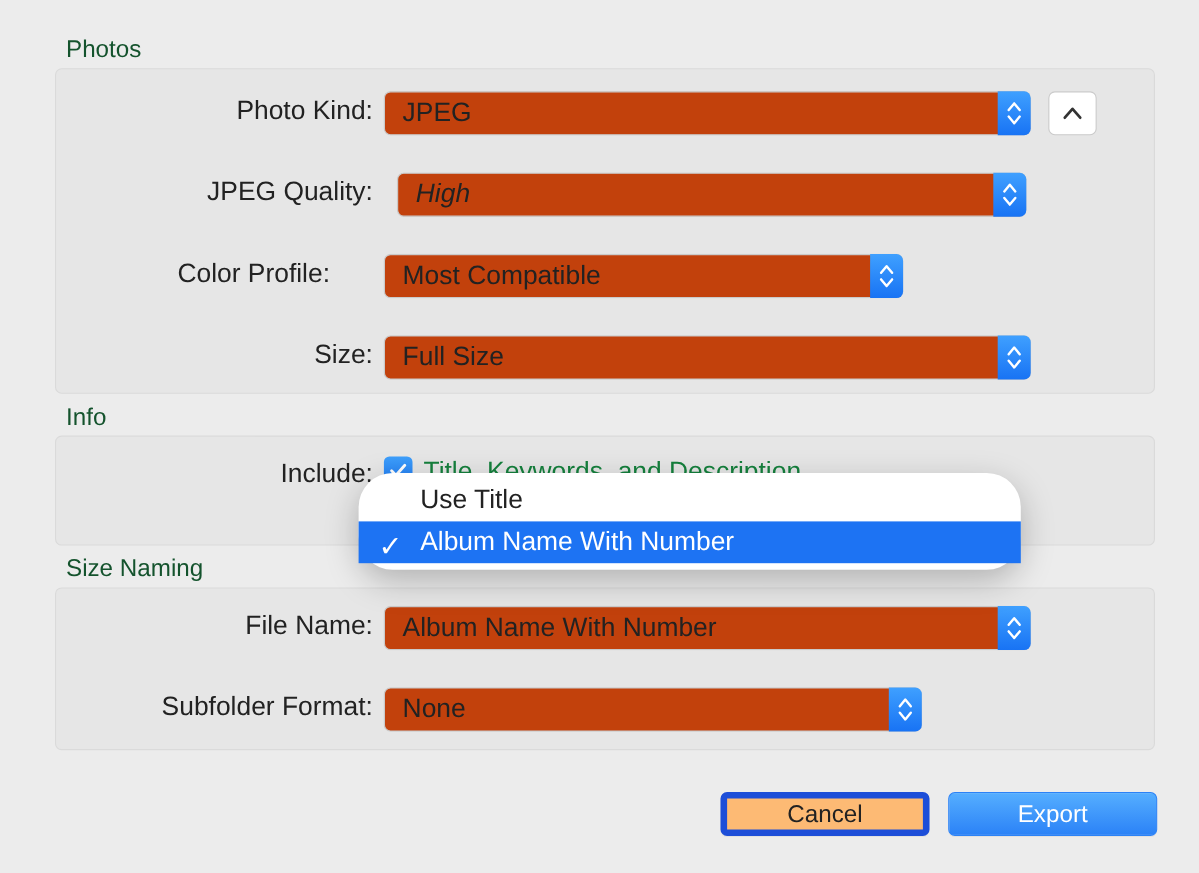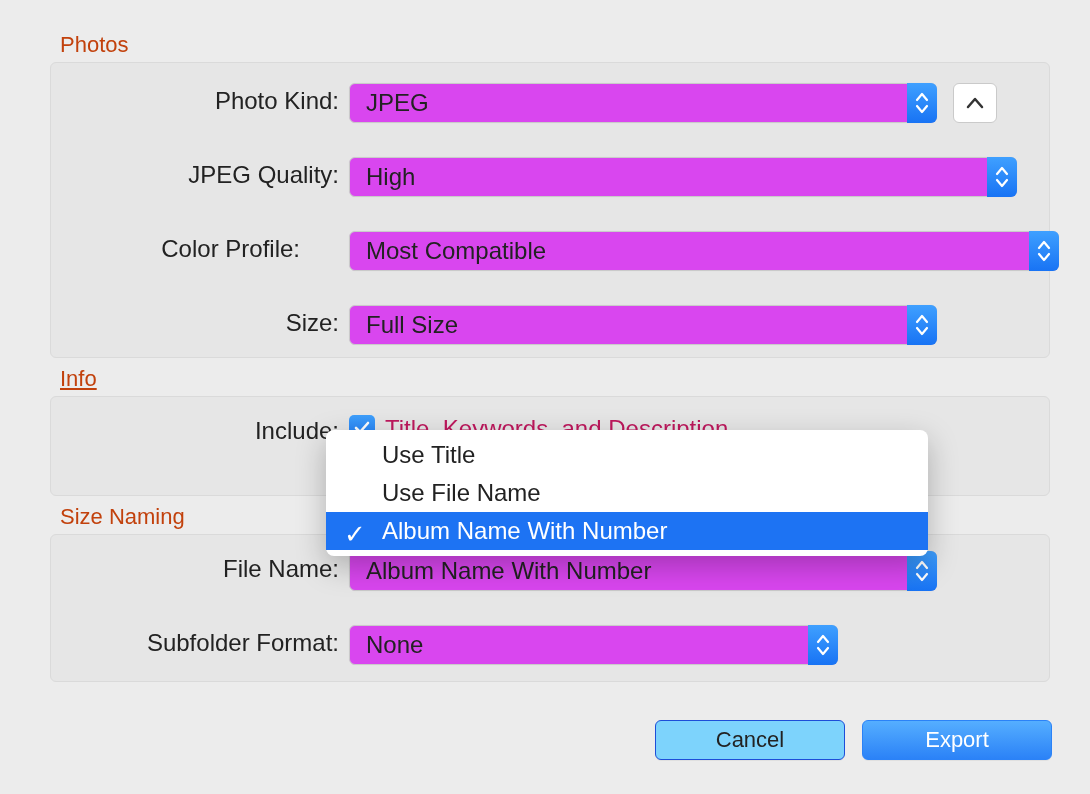--- a/index.html
+++ b/index.html
@@ -8,21 +8,21 @@
       background:#ECECEC;
       font-family: -apple-system, "Helvetica Neue", Helvetica, Arial, sans-serif;
       font-size: 24px; color:#222;
       position:relative;
       overflow:hidden;
     }
 
     
     .section-label {
       position:absolute;
-      font-size:22px; color:#c2410c;
+      font-size:22px; color:#14532d;
     }
 
     
     .panel {
       position:absolute;
       left:50px; right:40px;
       background:#E6E6E6;
       border:1px solid #DADADA;
       border-radius:6px;
     }
@@ -34,21 +34,21 @@
     .row-label {
       position:absolute;
       right:0; top:4px;
       font-size:24px; color:#222; text-align:right;
       white-space:nowrap;
     }
 
     
     .popup {
       position:absolute;
-      background:#d946ef;
+      background:#c2410c;
       border:1px solid #CACACA;
       border-radius:6px;
       height:40px;
       padding-left:16px;
       display:flex; align-items:center;
       font-size:24px; color:#222;
       box-shadow: 0 0 0 0.5px rgba(0,0,0,.02);
       cursor:default;
     }
     .popup .stepper {
@@ -72,21 +72,21 @@
       position:absolute;
       width:26px; height:26px;
       border-radius:5px;
       background: linear-gradient(#3E9FFB,#1E78F3);
       display:flex; align-items:center; justify-content:center;
     }
     .checkbox svg{width:18px;height:18px;}
 
     .check-label{
       position:absolute;
-      font-size:24px; color:#be185d;
+      font-size:24px; color:#15803d;
       white-space:nowrap;
     }
 
     
     .menu {
       position:absolute;
       background:#fff;
       border-radius:8px;
       box-shadow:0 10px 30px rgba(0,0,0,.25);
       padding-top:6px; padding-bottom:6px;
@@ -106,22 +106,22 @@
     .menu-item .check{
       position:absolute; left:18px; top:7px;
       font-size:26px; color:#fff;
     }
 
     
     .btn {
       position:absolute;
       height:40px; width:190px;
       border-radius:6px;
-      border:1px solid #1d4ed8;
-      background:#7dd3fc;
+      border:6px solid #1d4ed8;
+      background:#fdba74;
       font-size:22px; color:#222;
       display:flex; align-items:center; justify-content:center;
       box-shadow:0 1px 0 rgba(0,0,0,.05);
       cursor:default;
     }
     .btn.primary{
       background: linear-gradient(#55AEFF,#2B82F7);
       border:1px solid #2B82F7;
       color:#fff;
     }
@@ -145,33 +145,33 @@
     </div>
     <div class="small-btn" style="left:902px; top:0; width:44px; height:40px;">
       <svg width="18" height="12" viewBox="0 0 18 12">
           <path d="M2 10 L9 2 L16 10" stroke="#333" stroke-width="2.5" fill="none" stroke-linecap="round" stroke-linejoin="round"></path>
         </svg>
     </div>
   </div>
 
   <div class="row" style="left:0; top:94px; width:100%;">
     <div class="row-label" style="right:710px;">JPEG Quality:</div>
-    <div class="popup" style="left:298px; width:668px;">
+    <div class="popup" style="left:310px; width:572px;font-style:italic;">
       <span>High</span>
       <div class="stepper">
         <svg viewBox="0 0 14 24">
             <path d="M2 9 L7 3 L12 9 M2 15 L7 21 L12 15" stroke="#fff" stroke-width="2.2" fill="none" stroke-linecap="round" stroke-linejoin="round"></path>
           </svg>
       </div>
     </div>
   </div>
 
   <div class="row" style="left:0; top:168px; width:100%;">
     <div class="row-label" style="right:749px;margin-left:20px;">Color Profile:</div>
-    <div class="popup" style="left:298px; width:710px;">
+    <div class="popup" style="left:298px; width:472px;">
       <span>Most Compatible</span>
       <div class="stepper">
         <svg viewBox="0 0 14 24">
             <path d="M2 9 L7 3 L12 9 M2 15 L7 21 L12 15" stroke="#fff" stroke-width="2.2" fill="none" stroke-linecap="round" stroke-linejoin="round"></path>
           </svg>
       </div>
     </div>
   </div>
 
   <div class="row" style="left:0; top:242px; width:100%;">
@@ -180,21 +180,21 @@
       <span>Full Size</span>
       <div class="stepper">
         <svg viewBox="0 0 14 24">
             <path d="M2 9 L7 3 L12 9 M2 15 L7 21 L12 15" stroke="#fff" stroke-width="2.2" fill="none" stroke-linecap="round" stroke-linejoin="round"></path>
           </svg>
       </div>
     </div>
   </div>
 </div>
 
-<div class="section-label" style="left:60px; top:366px;text-decoration:underline;">Info</div>
+<div class="section-label" style="left:60px; top:366px;">Info</div>
 
 <div class="panel" style="top:396px; height:100px;">
   <div class="row" style="left:0; top:16px; width:100%;">
     <div class="row-label" style="right:710px;">Include:</div>
     <div class="checkbox" style="left:298px; top:2px;">
       <svg viewBox="0 0 18 18">
           <path d="M3 9 L7 13 L15 4" stroke="#fff" stroke-width="2.6" fill="none" stroke-linecap="round" stroke-linejoin="round"></path>
         </svg>
     </div>
     <div class="check-label" style="left:334px; top:2px;">Title, Keywords, and Description</div>
@@ -223,23 +223,22 @@
       <span>None</span>
       <div class="stepper">
         <svg viewBox="0 0 14 24">
             <path d="M2 9 L7 3 L12 9 M2 15 L7 21 L12 15" stroke="#fff" stroke-width="2.2" fill="none" stroke-linecap="round" stroke-linejoin="round"></path>
           </svg>
       </div>
     </div>
   </div>
 </div>
 
-<div class="menu" style="left:326px; top:430px; width:602px;">
+<div class="menu" style="left:326px; top:430px; width:602px;border-radius:31px;">
   <div class="menu-item">Use Title</div>
-  <div class="menu-item">Use File Name</div>
   <div class="menu-item highlight">
     <span class="check">✓</span>
     <span>Album Name With Number</span>
   </div>
 </div>
 
 <div class="btn" style="left:655px; top:720px;">Cancel</div>
 <div class="btn primary" style="left:862px; top:720px;">Export</div>
 
 </body></html>

